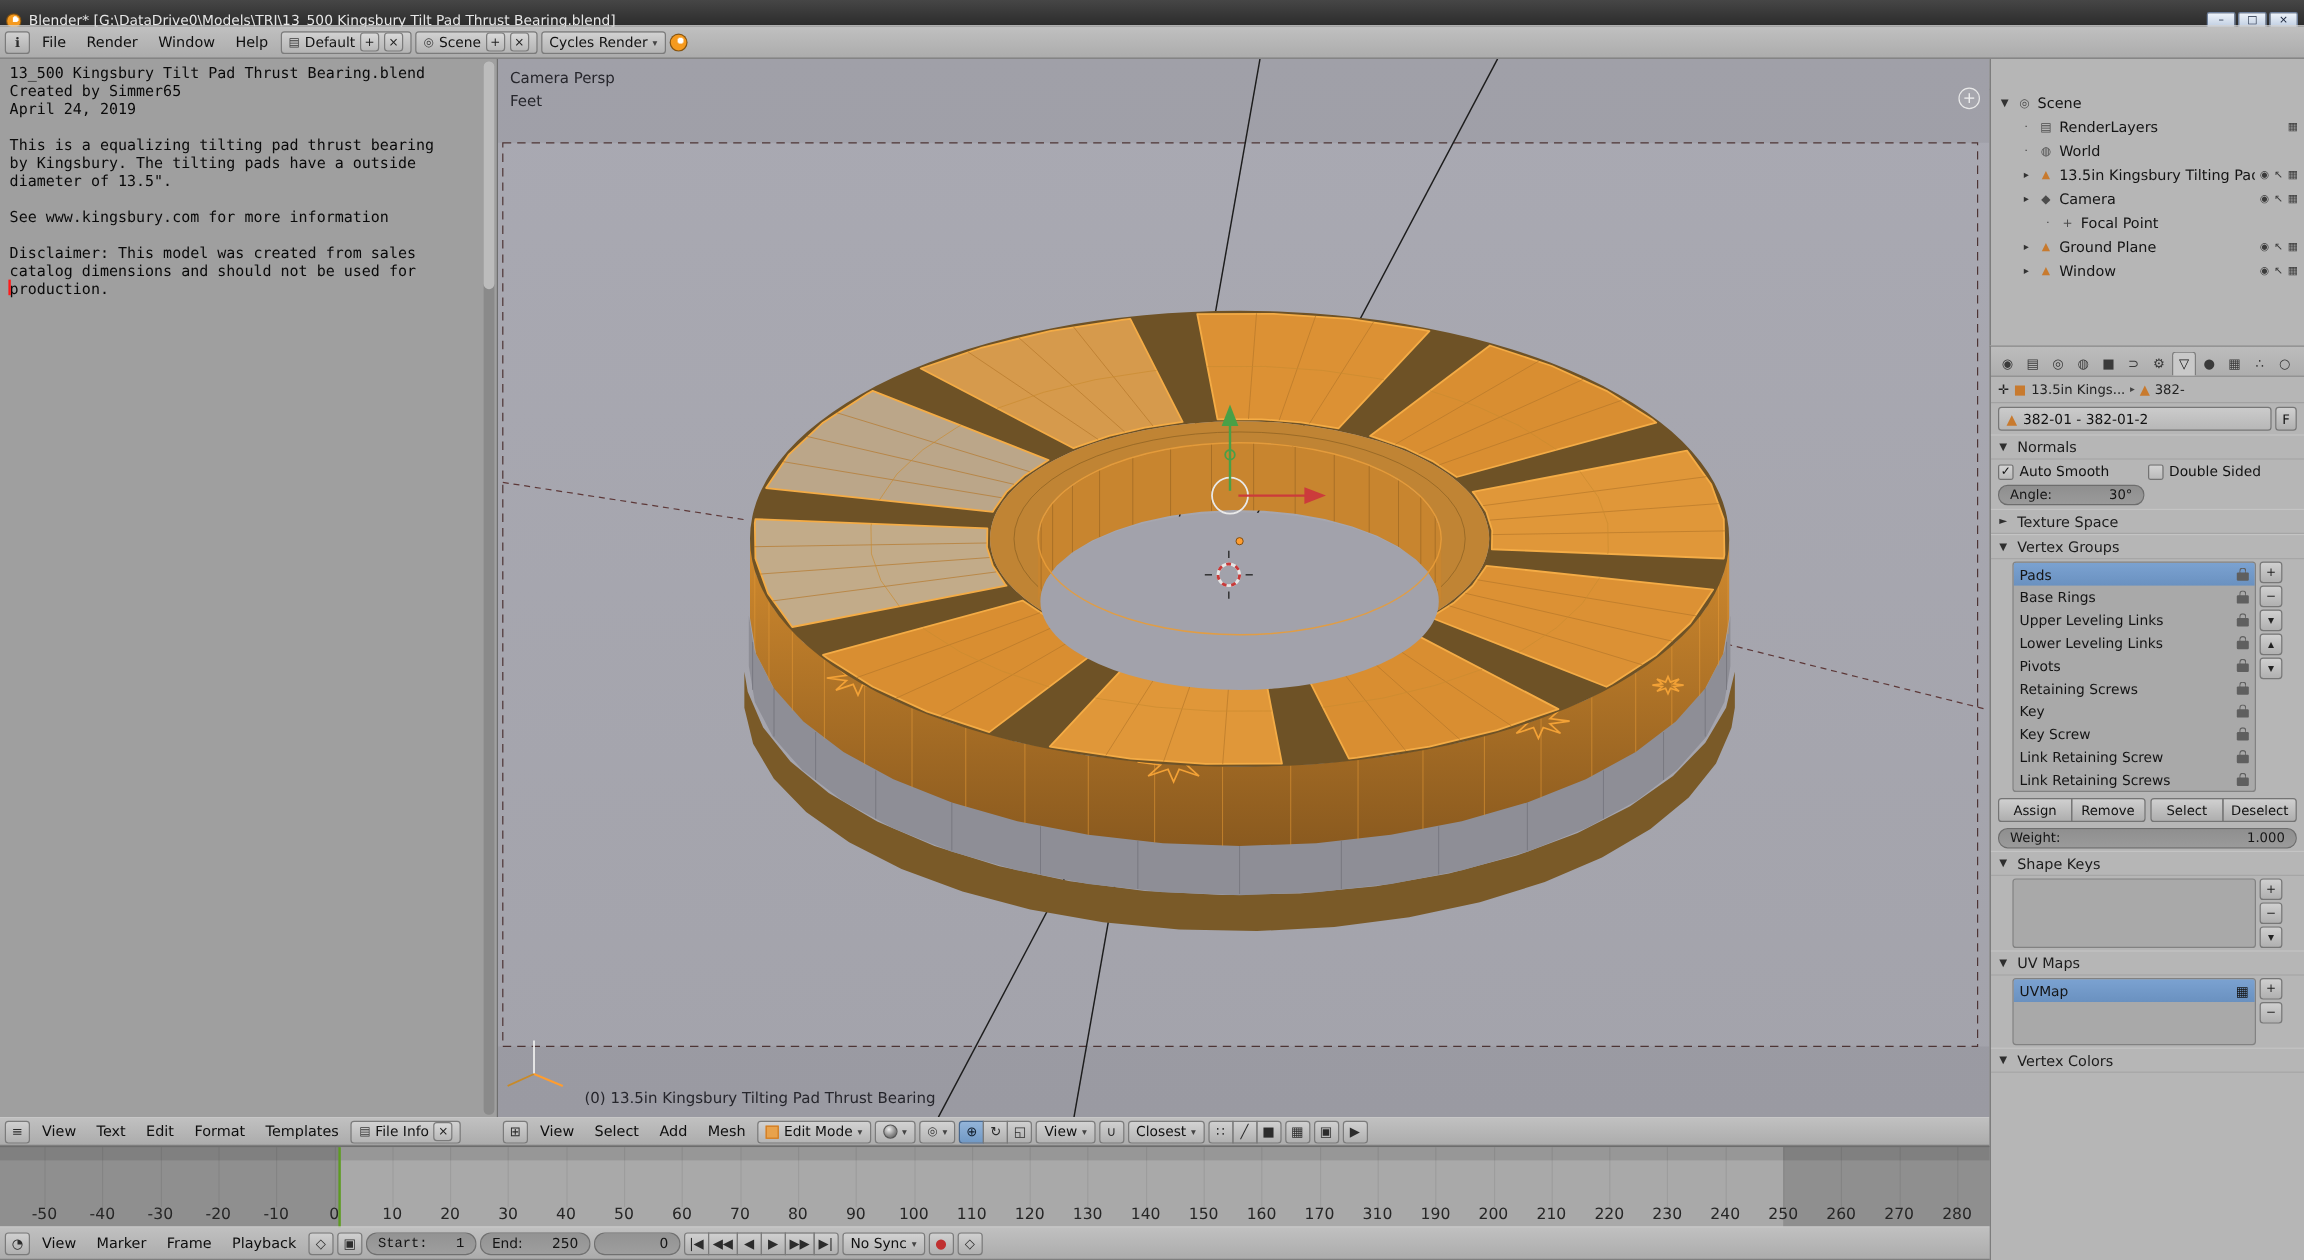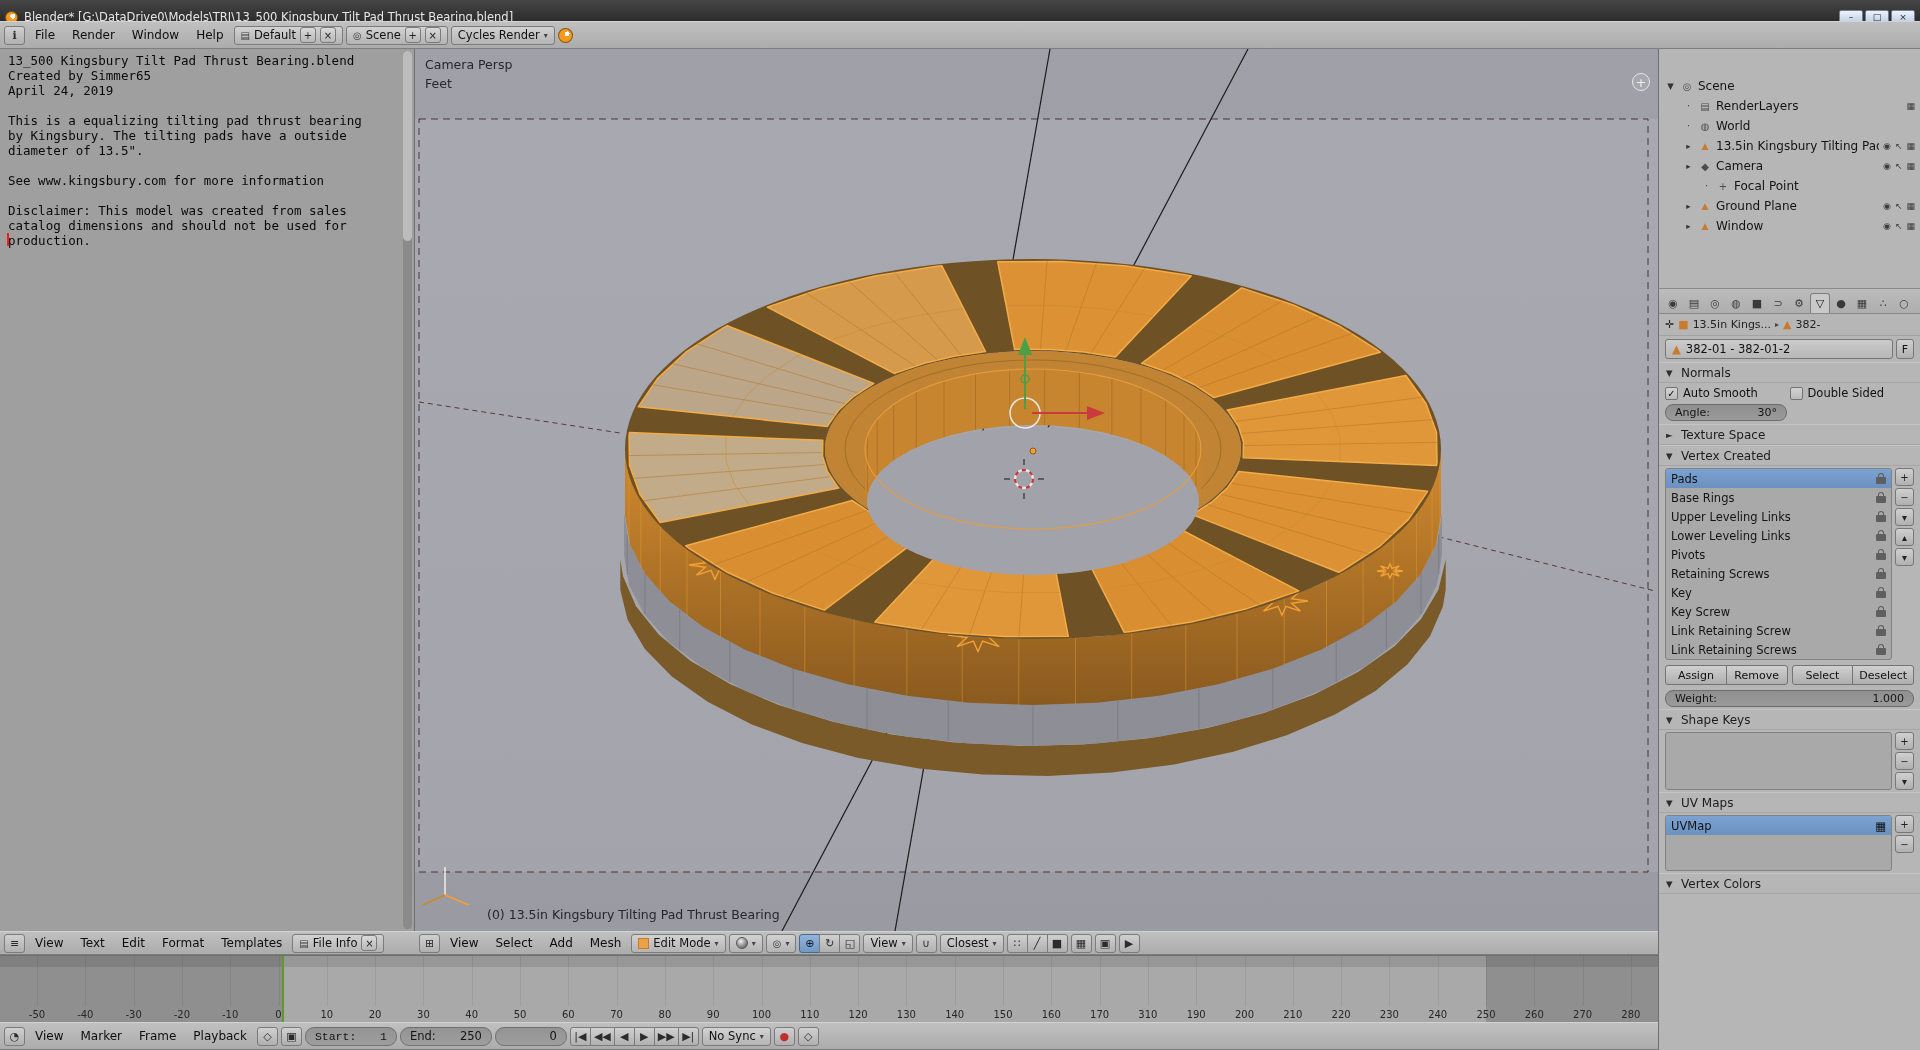--- a/index.html
+++ b/index.html
@@ -72,21 +72,21 @@
 #pname-row{display:flex;align-items:center;gap:3px;padding:3px 6px;}
 .namefield{flex:1;display:flex;align-items:center;gap:5px;height:20px;padding:0 6px;background:linear-gradient(#cbcbcb,#b7b7b7);border:1px solid #777;border-radius:3px;font-size:11.5px;}
 .fbtn{width:18px;height:20px;display:flex;align-items:center;justify-content:center;background:linear-gradient(#d0d0d0,#b0b0b0);border:1px solid #777;border-radius:3px;font-size:11px;}
 .phead{display:flex;align-items:center;gap:6px;height:21px;padding:0 7px;color:#1c1c1c;font-size:12px;border-top:1px solid #c4c4c4;border-bottom:1px solid #a6a6a6;}
 .phead .arr{font-size:8.5px;color:#2e2e2e;width:9px;}
 .pbody{padding:3px 6px;}
 .cbrow{display:flex;align-items:center;}
 .cbcell{display:flex;align-items:center;gap:5px;width:50%;font-size:11.5px;}
 .checkbox{width:13px;height:13px;background:linear-gradient(#d3d3d3,#bababa);border:1px solid #737373;border-radius:2px;display:inline-flex;align-items:center;justify-content:center;font-size:10px;color:#101010;flex:none;}
 .slider{position:relative;height:17px;border-radius:8px;background:linear-gradient(#8f8f8f,#9a9a9a);border:1px solid #6d6d6d;display:flex;align-items:center;justify-content:space-between;padding:0 9px;font-size:11px;color:#151515;}
-.listwrap{display:flex;gap:3px;padding:2px 6px;}
+.listwrap{display:flex;gap:3px;padding:2px 18px;}
 .listbox{flex:1;background:#a9a9a9;border:1px solid #828282;border-radius:3px;overflow:hidden;}
 .vg-row{height:19px;display:flex;align-items:center;gap:5px;padding:0 5px;font-size:11.5px;color:#141414;}
 .vg-row.selected{background:linear-gradient(#7ba2d1,#6a91c0);}
 .vg-label{flex:1;white-space:nowrap;overflow:hidden;}
 .lock{position:relative;width:10px;height:7px;background:#5f5f5f;border-radius:1px;display:inline-block;margin-top:3px;flex:none;}
 .lock::before{content:"";position:absolute;left:2px;top:-4px;width:4px;height:4px;border:1.5px solid #5f5f5f;border-bottom:none;border-radius:3px 3px 0 0;}
 .sidecol{display:flex;flex-direction:column;gap:2px;width:19px;flex:none;}
 .sbtn{width:19px;height:18px;display:flex;align-items:center;justify-content:center;background:linear-gradient(#d0d0d0,#b0b0b0);border:1px solid #777;border-radius:3px;font-size:10px;color:#222;}
 .btnrow{display:flex;gap:4px;padding:3px 6px;}
 .pair{display:flex;flex:1;}
@@ -94,21 +94,21 @@
 .pair .btn:first-child{border-radius:3px 0 0 3px;}
 .pair .btn:last-child{border-radius:0 3px 3px 0;margin-left:-1px;}
 .wpad{padding:2px 6px;}
 
 
 #timeline{position:absolute;left:0;top:955px;width:1658px;height:67px;background:#8f8f8f;border-top:1px solid #6d6d6d;}
 #tl-band{position:absolute;left:0;top:0;width:100%;height:11px;background:rgba(0,0,0,.10);}
 #tl-range{position:absolute;left:283px;top:0;width:1203px;height:67px;background:#a9a9a9;}
 #tl-ticks{position:absolute;inset:0;}
 .tl-grid{position:absolute;top:0;bottom:16px;width:1px;background:rgba(0,0,0,.07);}
-.tl-tick{position:absolute;bottom:2px;transform:translateX(-50%);font-size:10px;color:#262626;}
+.tl-tick{position:absolute;bottom:2px;transform:translateX(-50%);font-size:13px;color:#262626;}
 #tl-curframe{position:absolute;left:282px;top:0;width:2px;height:67px;background:#5d9c20;}
 #timeline-header{left:0;top:1022px;width:1658px;height:28px;}
 .numfield{display:inline-flex;align-items:center;justify-content:space-between;height:19px;border-radius:9px;background:linear-gradient(#939393,#9e9e9e);border:1px solid #707070;padding:0 9px;font-size:11.5px;color:#141414;}
 </style>
 </head>
 <body>
 
 <div id="titlebar">
   <span class="blogo"></span>
   <span>Blender* [G:\DataDrive0\Models\TRI\13_500 Kingsbury Tilt Pad Thrust Bearing.blend]</span>
@@ -514,21 +514,21 @@
     </div>
   </div>
 
   <div class="phead">
     <span class="arr">►</span>
     <span>Texture Space</span>
   </div>
 
   <div class="phead">
     <span class="arr">▼</span>
-    <span>Vertex Created</span>
+    <span>Vertex Groups</span>
   </div>
   <div class="listwrap">
     <div class="listbox">
       <div class="vg-row selected">
         <span class="vg-label">Pads</span>
         <span class="lock"></span>
       </div>
       <div class="vg-row">
         <span class="vg-label">Base Rings</span>
         <span class="lock"></span>

